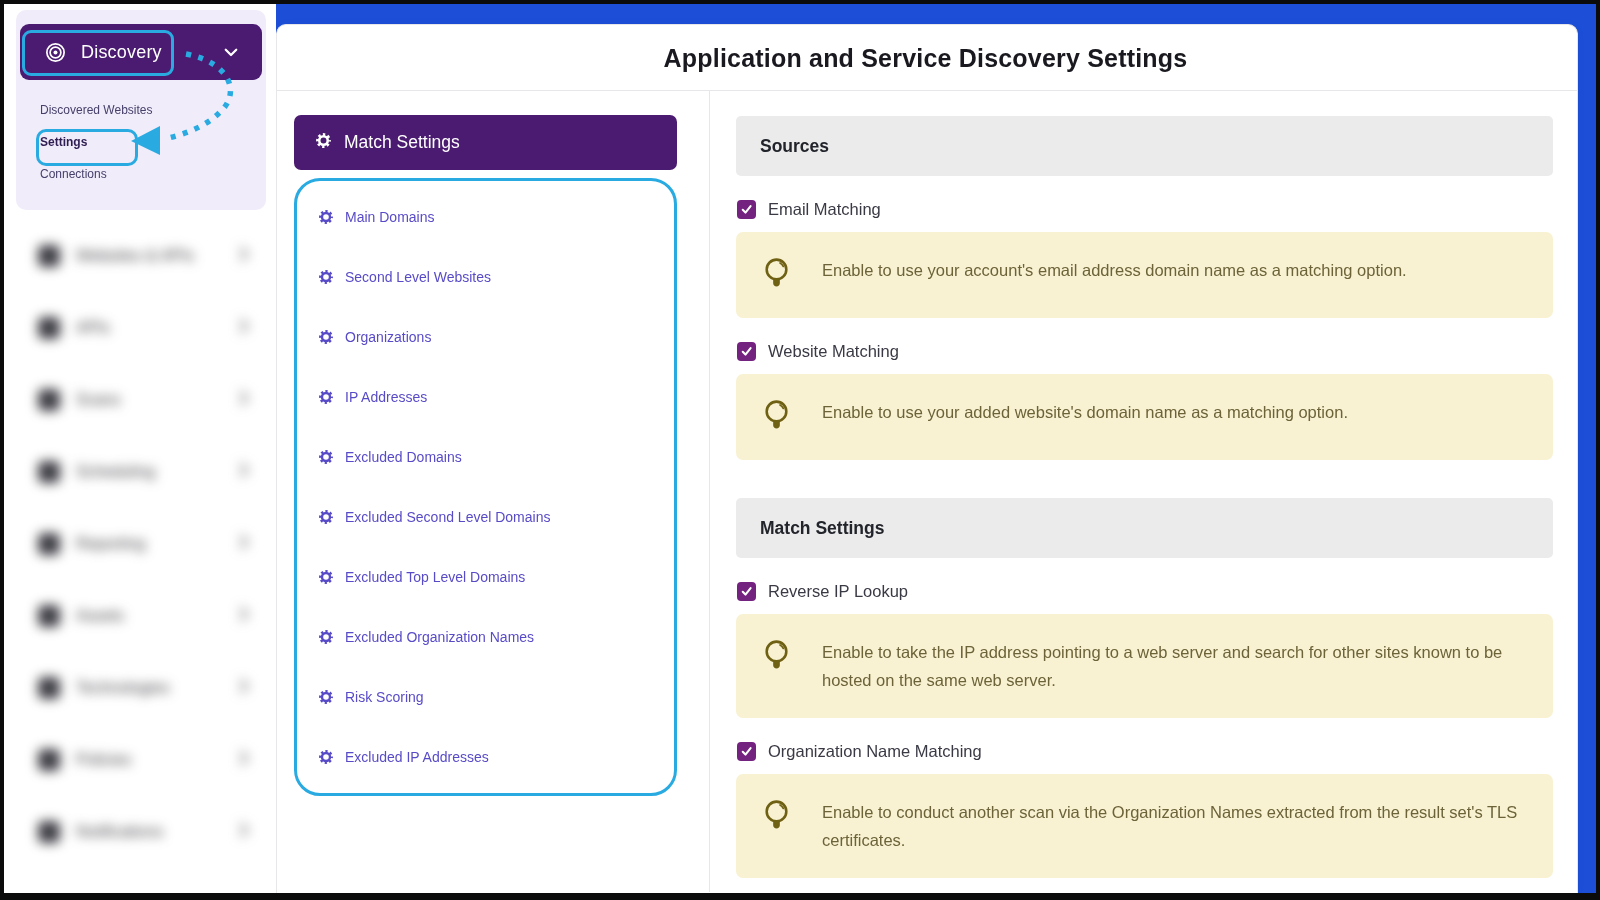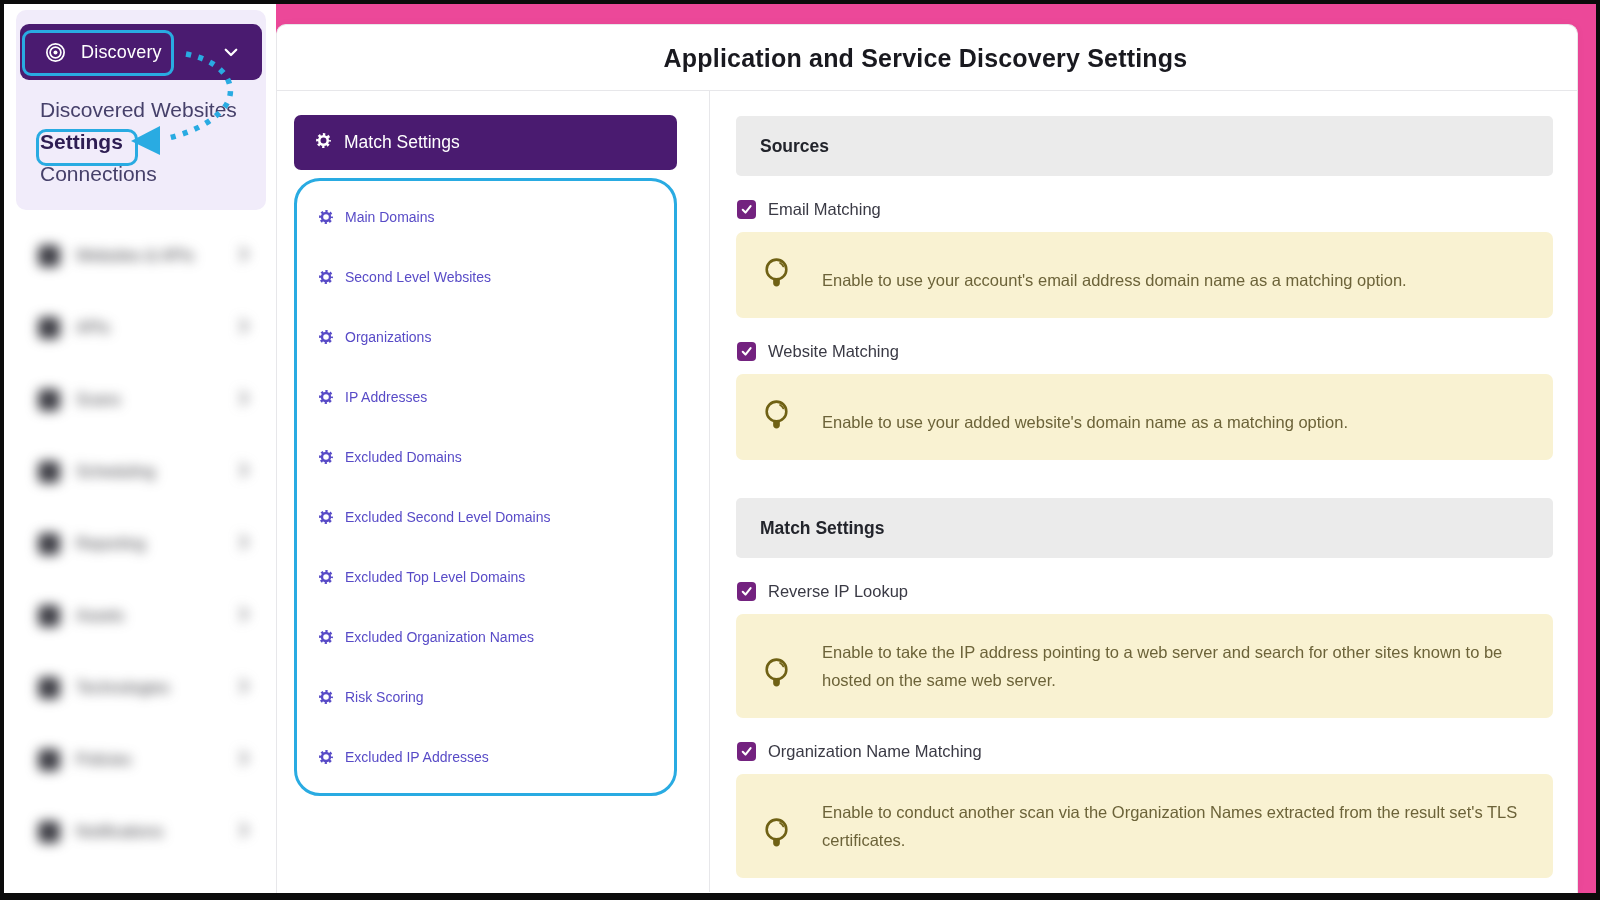--- a/index.html
+++ b/index.html
@@ -2,21 +2,21 @@
 <html><head>
 <meta charset="utf-8">
 <style>
   * { box-sizing: border-box; margin: 0; padding: 0; }
   html,body { background:#555; }
   body { font-family: "Liberation Sans", sans-serif; }
 
   .frame {
     position: relative; width: 1600px; height: 900px;
     border: 4px solid #0b0b0b; border-bottom-width: 7px;
-    background: #ec4899; overflow: hidden;
+    background: #1d4ed8; overflow: hidden;
   }
 
   
   .sidebar {
     position: absolute; left: 0; top: 0; bottom: 0; width: 272px;
     background: #ffffff; z-index: 2;
   }
   .disc-panel {
     position: absolute; left: 12px; top: 6px; width: 250px; height: 200px;
     background: #f1ecfa; border-radius: 10px;
@@ -29,21 +29,21 @@
   }
   .disc-bar .disc-label { font-size: 18px; font-weight: 500; letter-spacing: .2px; margin-left: 14px; }
   .disc-chevron { position: absolute; right: 22px; top: 19px; }
   .hl-box { position: absolute; border: 3.5px solid #29abe2; border-radius: 9px; z-index: 6; pointer-events: none; }
   .hl-discovery { left: 6px; top: 20px; width: 152px; height: 46px; }
   .hl-settings  { left: 20px; top: 119px; width: 102px; height: 37px; border-radius: 10px; }
 
   .submenu { position: absolute; left: 0; top: 84px; width: 100%; }
   .submenu-item {
     height: 32px; display: flex; align-items: center; padding-left: 24px;
-    font-size: 21px; color: #46406a; cursor: pointer;
+    font-size: 12px; color: #46406a; cursor: pointer;
   }
   .submenu-item.active { font-weight: bold; color: #2e1d52; }
 
   .arrow-overlay { position: absolute; left: 0; top: 0; width: 272px; height: 210px; z-index: 7; pointer-events: none; }
 
   .blurred-list { position: absolute; left: 0; top: 216px; width: 100%; filter: blur(6px); }
   .blurred-row {
     height: 72px; display: flex; align-items: center; padding: 0 26px 0 34px;
     color: #3c3c42; font-size: 16px;
   }
@@ -85,21 +85,21 @@
   }
   .section + .section { margin-top: 38px; }
   .check-row { display: flex; align-items: center; gap: 12px; margin: 24px 0 13px 1px; }
   .checkbox {
     width: 19px; height: 19px; background: #73227f; border-radius: 4px;
     display: flex; align-items: center; justify-content: center; cursor: pointer; flex: none;
   }
   .check-label { font-size: 16.5px; color: #3a3a45; }
   .tip {
     background: #f9f2d2; border-radius: 7px; min-height: 80px;
-    display: flex; align-items: flex-end; gap: 31px;
+    display: flex; align-items: flex-start; gap: 31px;
     padding: 24px 34px 24px 26px; margin-bottom: 10px;
     color: #6c6339; font-size: 16.5px; line-height: 1.7;
   }
   .tip .bulb { flex: none; display: flex; }
 </style>
 </head>
 <body>
 
 <div class="frame">
 

